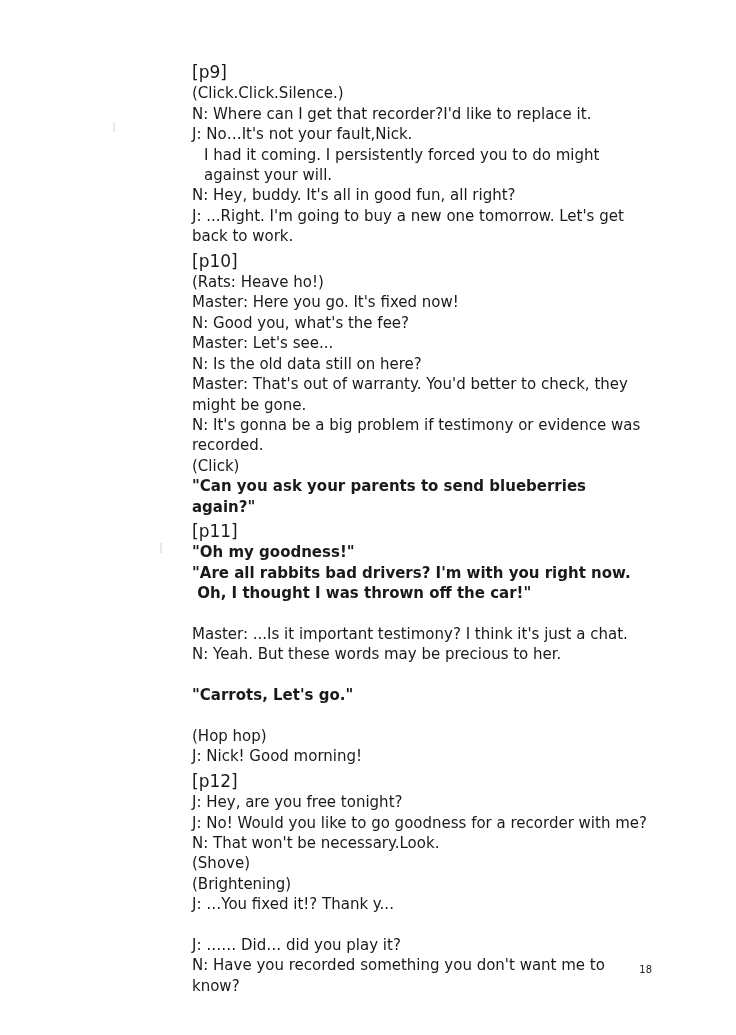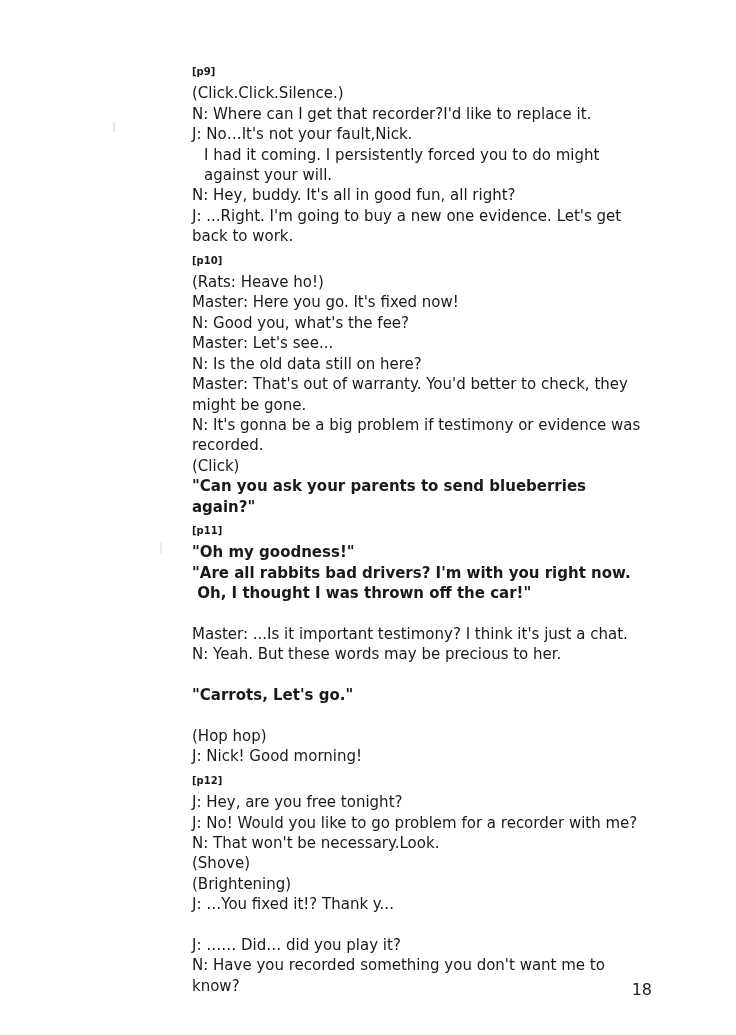--- a/index.html
+++ b/index.html
@@ -28,44 +28,44 @@
     font-size: 12.8px;
     line-height: 20.4px;
   }
   .block {
     margin: 0 0 0 0;
   }
   .block + .block {
     margin-top: 4px;
   }
   .page-label {
-    font-weight: bold;
-    font-size: 10px;
+    font-weight: normal;
+    font-size: 17px;
     line-height: 20.4px;
     margin-bottom: 1px;
   }
   .line {
     font-size: 15px;
     line-height: 20.4px;
     white-space: pre-wrap;
   }
   .line.bold {
     font-weight: bold;
   }
   .line.indent {
     padding-left: 12px;
   }
   .line.blank {
     height: 20.4px;
   }
   .folio {
     position: absolute;
     right: 84px;
-    bottom: 36px;
-    font-size: 16px;
+    bottom: 60px;
+    font-size: 10px;
     color: #222;
   }
   .edge-mark {
     position: absolute;
     background: #e9e9e9;
     width: 2px;
     height: 10px;
   }
   .edge-mark.m1 { left: 113px; top: 122px; }
   .edge-mark.m2 { left: 160px; top: 543px; }
@@ -77,21 +77,21 @@
   <div class="edge-mark m1"></div>
   <div class="edge-mark m2"></div>
   <div class="script" id="script-body">
       <div class="block">
         <div class="page-label">[p9]</div>
         <div class="line">(Click.Click.Silence.)</div>
         <div class="line">N: Where can I get that recorder?I'd like to replace it.</div>
         <div class="line">J: No…It's not your fault,Nick.</div>
         <div class="line indent">I had it coming. I persistently forced you to do might against your will.</div>
         <div class="line">N: Hey, buddy. It's all in good fun, all right?</div>
-        <div class="line">J: ...Right. I'm going to buy a new one evidence. Let's get back to work.</div>
+        <div class="line">J: ...Right. I'm going to buy a new one tomorrow. Let's get back to work.</div>
       </div>
       <div class="block">
         <div class="page-label">[p10]</div>
         <div class="line">(Rats: Heave ho!)</div>
         <div class="line">Master: Here you go. It's fixed now!</div>
         <div class="line">N: Good you, what's the fee?</div>
         <div class="line">Master: Let's see...</div>
         <div class="line">N: Is the old data still on here?</div>
         <div class="line">Master: That's out of warranty. You'd better to check, they might be gone.</div>
         <div class="line">N: It's gonna be a big problem if testimony or evidence was recorded.</div>
@@ -108,21 +108,21 @@
         <div class="line">N: Yeah. But these words may be precious to her.</div>
         <div class="line blank"></div>
         <div class="line bold">"Carrots, Let's go."</div>
         <div class="line blank"></div>
         <div class="line">(Hop hop)</div>
         <div class="line">J: Nick! Good morning!</div>
       </div>
       <div class="block">
         <div class="page-label">[p12]</div>
         <div class="line">J: Hey, are you free tonight?</div>
-        <div class="line">J: No! Would you like to go problem for a recorder with me?</div>
+        <div class="line">J: No! Would you like to go goodness for a recorder with me?</div>
         <div class="line">N: That won't be necessary.Look.</div>
         <div class="line">(Shove)</div>
         <div class="line">(Brightening)</div>
         <div class="line">J: …You fixed it!? Thank y...</div>
         <div class="line blank"></div>
         <div class="line">J: …… Did… did you play it?</div>
         <div class="line">N: Have you recorded something you don't want me to know?</div>
       </div>
     </div>
   <div class="folio">18</div>

